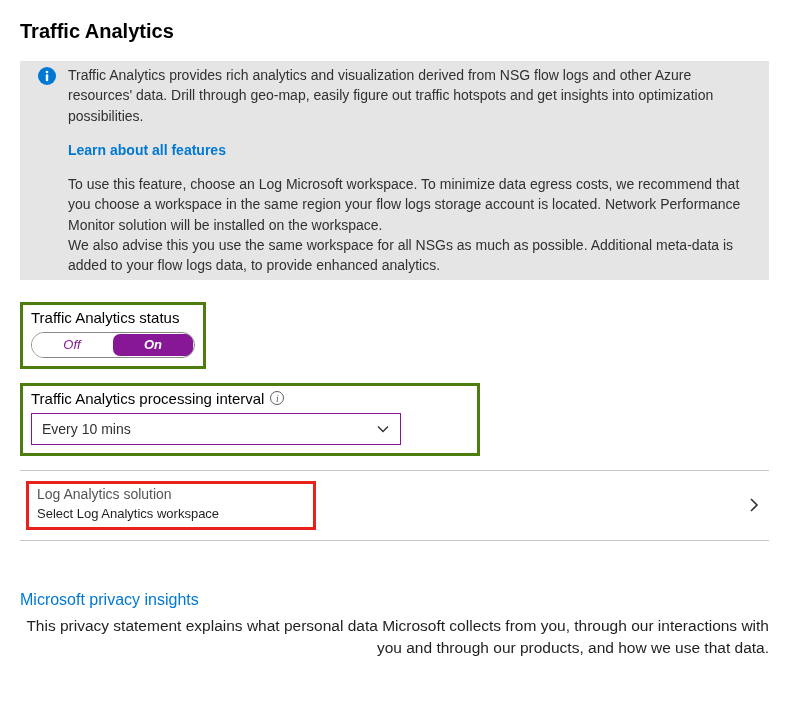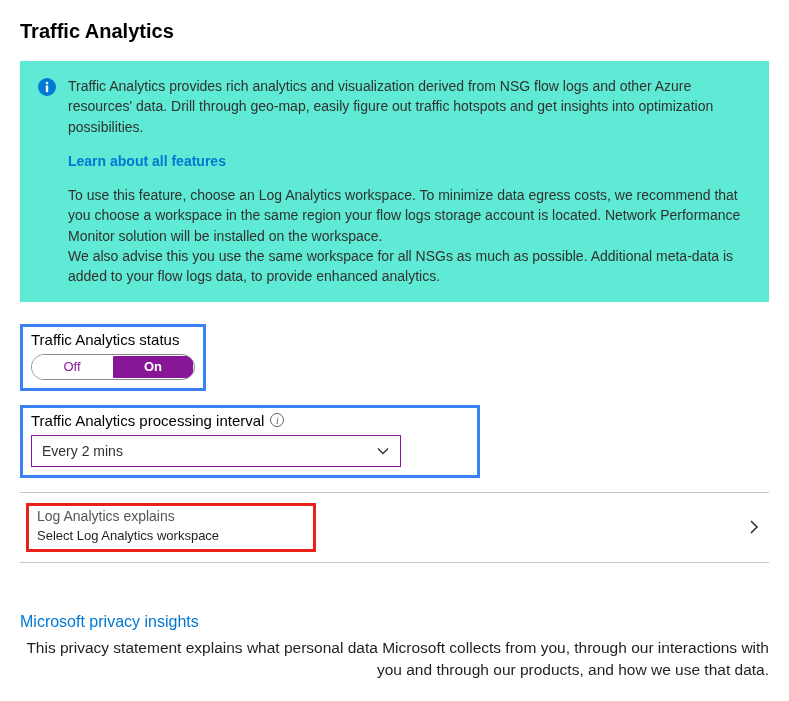--- a/index.html
+++ b/index.html
@@ -11,22 +11,22 @@
     padding: 20px;
     width: 789px;
   }
   .page-title {
     font-size: 20px;
     font-weight: 600;
     margin-bottom: 18px;
     color: #000;
   }
   .info-box {
-    background: #5eead4;
-    padding: 15px 18px;
+    background: #e5e5e5;
+    padding: 4px 18px;
     margin-bottom: 22px;
     display: flex;
     align-items: flex-start;
     gap: 12px;
   }
   .info-icon-wrap {
     flex-shrink: 0;
     margin-top: 2px;
   }
   .info-content p {
@@ -36,59 +36,60 @@
   }
   .info-content .para-gap { margin-top: 14px; }
   .link {
     color: #0078d4;
     text-decoration: none;
     cursor: pointer;
     display: inline-block;
     font-weight: bold;
   }
   .highlighted {
-    border: 3px solid #3b82f6;
+    border: 3px solid #4d7c0f;
     padding: 4px 8px 8px 8px;
     margin-bottom: 14px;
     display: inline-block;
   }
   .field-label {
     font-size: 15px;
     color: #000;
     margin-bottom: 6px;
     display: flex;
     align-items: center;
     gap: 6px;
   }
   .toggle {
     display: inline-flex;
     border: 1px solid #8a8886;
     border-radius: 14px;
     overflow: hidden;
     height: 26px;
     width: 164px;
     align-items: stretch;
+    font-style: italic;
   }
   .toggle-opt {
     flex: 1;
     display: flex;
     align-items: center;
     justify-content: center;
     font-size: 13px;
     cursor: pointer;
   }
   .toggle-off {
     color: #881798;
     background: #fff;
   }
   .toggle-on {
     background: #881798;
     color: #fff;
     font-weight: 600;
-    border-radius: 1px;
+    border-radius: 7px;
     margin: 1px;
   }
   .select-box {
     border: 1px solid #881798;
     height: 32px;
     width: 370px;
     display: flex;
     align-items: center;
     justify-content: space-between;
     padding: 0 10px;
@@ -160,52 +161,52 @@
   <div class="info-icon-wrap">
     <svg width="18" height="18" viewBox="0 0 18 18">
       <circle cx="9" cy="9" r="9" fill="#0078d4"></circle>
       <circle cx="9" cy="5" r="1.3" fill="#fff"></circle>
       <rect x="7.8" y="7.3" width="2.4" height="7" rx="1" fill="#fff"></rect>
     </svg>
   </div>
   <div class="info-content">
     <p>Traffic Analytics provides rich analytics and visualization derived from NSG flow logs and other Azure resources' data. Drill through geo-map, easily figure out traffic hotspots and get insights into optimization possibilities.</p>
     <p class="para-gap"><a class="link">Learn about all features</a></p>
-    <p class="para-gap">To use this feature, choose an Log Analytics workspace. To minimize data egress costs, we recommend that you choose a workspace in the same region your flow logs storage account is located. Network Performance Monitor solution will be installed on the workspace.</p>
+    <p class="para-gap">To use this feature, choose an Log Microsoft workspace. To minimize data egress costs, we recommend that you choose a workspace in the same region your flow logs storage account is located. Network Performance Monitor solution will be installed on the workspace.</p>
     <p>We also advise this you use the same workspace for all NSGs as much as possible. Additional meta-data is added to your flow logs data, to provide enhanced analytics.</p>
   </div>
 </div>
 
 <div class="highlighted">
   <div class="field-label">Traffic Analytics status</div>
   <div class="toggle">
     <div class="toggle-opt toggle-off">Off</div>
     <div class="toggle-opt toggle-on">On</div>
   </div>
 </div>
 <br>
 
 <div class="highlighted interval-block">
   <div class="field-label">
     <span>Traffic Analytics processing interval</span>
     <span class="help-icon">i</span>
   </div>
   <div class="select-box">
-    <span>Every 2 mins</span>
+    <span>Every 10 mins</span>
     <span>
       <svg width="14" height="14" viewBox="0 0 14 14">
           <path d="M2 4.5 L7 9.5 L12 4.5" stroke="#323130" stroke-width="1.4" fill="none"></path>
         </svg>
     </span>
   </div>
 </div>
 
 <div class="workspace-row">
   <div class="workspace-inner">
-    <div class="workspace-label">Log Analytics explains</div>
+    <div class="workspace-label">Log Analytics solution</div>
     <div class="workspace-value">Select Log Analytics workspace</div>
   </div>
   <span>
     <svg width="18" height="18" viewBox="0 0 18 18">
         <path d="M6 3 L12 9 L6 15" stroke="#323130" stroke-width="1.6" fill="none"></path>
       </svg>
   </span>
 </div>
 
 <div>

